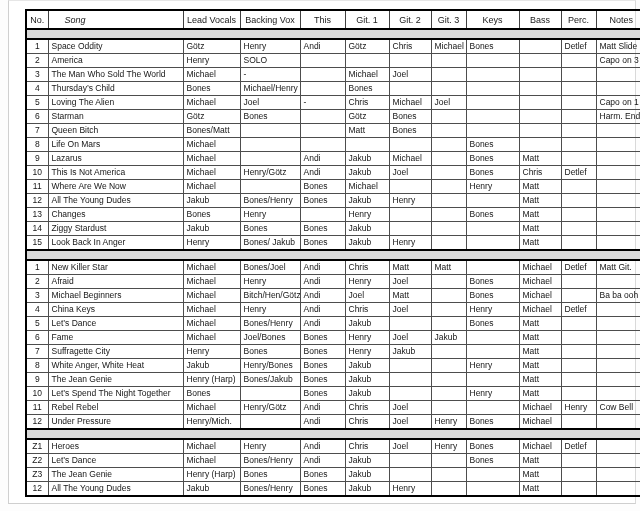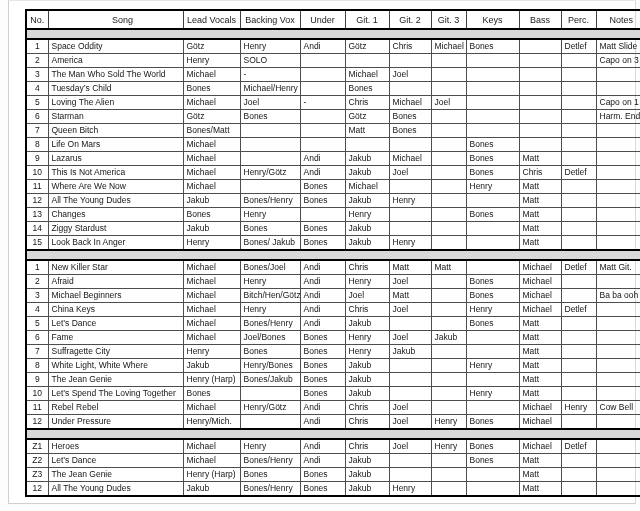--- a/index.html
+++ b/index.html
@@ -44,21 +44,21 @@
     text-align: center;
     height: 19px;
     padding: 0 2px;
     border: 1px solid #404040;
     border-top: 2px solid #000000;
     border-bottom: 2px solid #000000;
     white-space: nowrap;
     overflow: hidden;
     box-sizing: border-box;
   }
-  table.songs th.left { text-align: center; padding-left: 16px; }
+  table.songs th.left { text-align: left; padding-left: 16px; font-style: italic; }
   table.songs td {
     font-size: 8.5px;
     color: #151515;
     text-align: left;
     height: 13.8px;
     padding: 0 2px 0 3px;
     border: 1px solid #4d4d4d;
     white-space: nowrap;
     overflow: hidden;
     box-sizing: border-box;
@@ -93,21 +93,21 @@
           <col style="width: 42px;">
           <col style="width: 35px;">
           <col style="width: 51px;">
         </colgroup>
       <thead>
           <tr>
             <th>No.</th>
             <th class="left">Song</th>
             <th>Lead Vocals</th>
             <th>Backing Vox</th>
-            <th>Under</th>
+            <th>This</th>
             <th>Git. 1</th>
             <th>Git. 2</th>
             <th>Git. 3</th>
             <th>Keys</th>
             <th>Bass</th>
             <th>Perc.</th>
             <th>Notes</th>
           </tr>
         </thead>
       <tbody>
@@ -151,21 +151,21 @@
             <td>Michael</td>
             <td>Joel</td>
             <td></td>
             <td></td>
             <td></td>
             <td></td>
             <td></td>
           </tr>
           <tr>
             <td class="num">4</td>
-            <td>Tuesday’s Child</td>
+            <td>Thursday’s Child</td>
             <td>Bones</td>
             <td>Michael/Henry</td>
             <td></td>
             <td>Bones</td>
             <td></td>
             <td></td>
             <td></td>
             <td></td>
             <td></td>
             <td></td>
@@ -420,21 +420,21 @@
             <td>Henry</td>
             <td>Jakub</td>
             <td></td>
             <td></td>
             <td>Matt</td>
             <td></td>
             <td></td>
           </tr>
           <tr>
             <td class="num">8</td>
-            <td>White Light, White Where</td>
+            <td>White Anger, White Heat</td>
             <td>Jakub</td>
             <td>Henry/Bones</td>
             <td>Bones</td>
             <td>Jakub</td>
             <td></td>
             <td></td>
             <td>Henry</td>
             <td>Matt</td>
             <td></td>
             <td></td>
@@ -448,21 +448,21 @@
             <td>Jakub</td>
             <td></td>
             <td></td>
             <td></td>
             <td>Matt</td>
             <td></td>
             <td></td>
           </tr>
           <tr>
             <td class="num">10</td>
-            <td>Let’s Spend The Loving Together</td>
+            <td>Let’s Spend The Night Together</td>
             <td>Bones</td>
             <td></td>
             <td>Bones</td>
             <td>Jakub</td>
             <td></td>
             <td></td>
             <td>Henry</td>
             <td>Matt</td>
             <td></td>
             <td></td>

